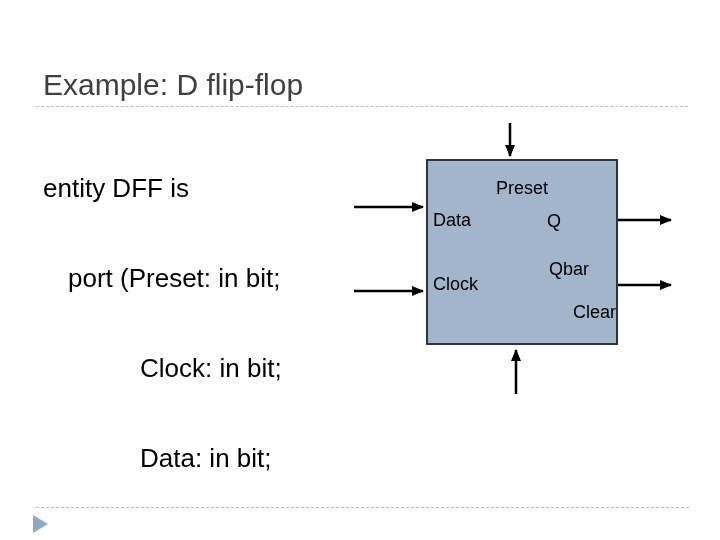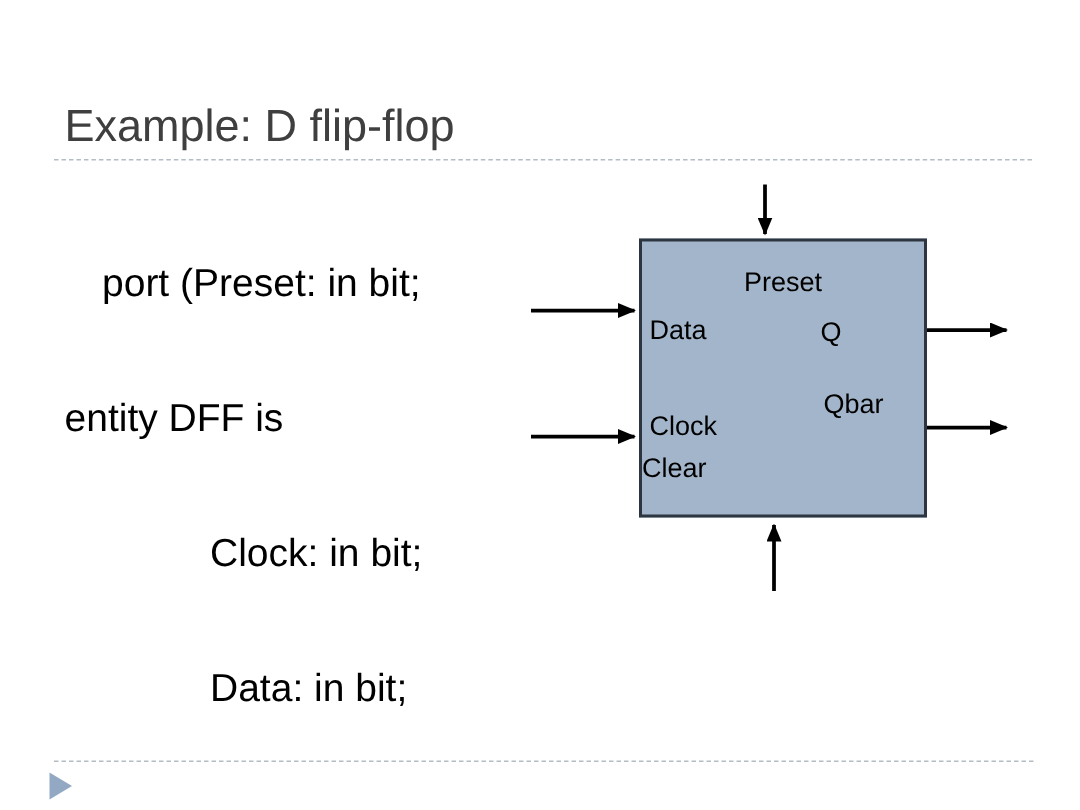--- a/index.html
+++ b/index.html
@@ -69,21 +69,21 @@
     position: absolute;
     font-size: 18px;
     color: #000000;
     white-space: nowrap;
   }
   .port.preset { left: 0; right: 0; top: 17px;  text-align: center; }
   .port.data   { left: 5px;   top: 49px; }
   .port.q      { left: 119px; top: 50px; }
   .port.clock  { left: 5px;   top: 113px; }
   .port.qbar   { left: 121px; top: 98px; }
-  .port.clear  { left: 0; right: 0; top: 141px; text-align: left; }
+  .port.clear  { left: 0; right: 0; top: 141px; text-align: right; }
 
   .footer-rule {
     position: absolute;
     left: 36px;
     top: 491px;
     width: 653px;
     height: 0;
     border-top: 1px dashed #b4bcc4;
   }
   .footer-marker {
@@ -99,22 +99,22 @@
 </style>
 </head>
 <body>
 
 <div class="slide">
 
   <h1 class="title">Example: D flip-flop</h1>
   <div class="title-rule"></div>
 
   <div class="code">
+    <div class="code-line ind0">entity DFF is</div>
     <div class="code-line ind1">port (Preset: in bit;</div>
-    <div class="code-line ind0">entity DFF is</div>
     <div class="code-line ind2">Clock: in bit;</div>
     <div class="code-line ind2">Data: in bit;</div>
     
     
     
   </div>
 
   <svg class="arrows" viewBox="0 0 720 540" xmlns="http://www.w3.org/2000/svg">
     <defs>
       <marker id="ah" markerUnits="userSpaceOnUse" markerWidth="12" markerHeight="10" refX="11" refY="5" orient="auto">

